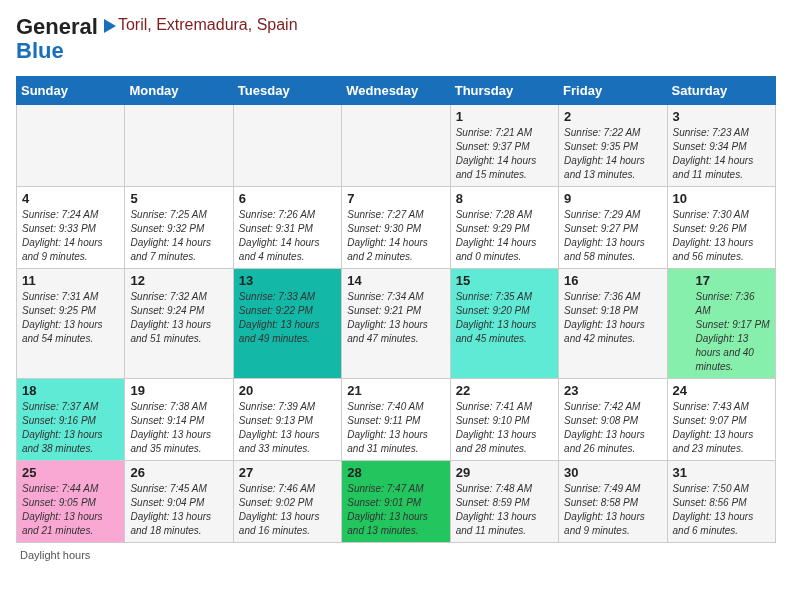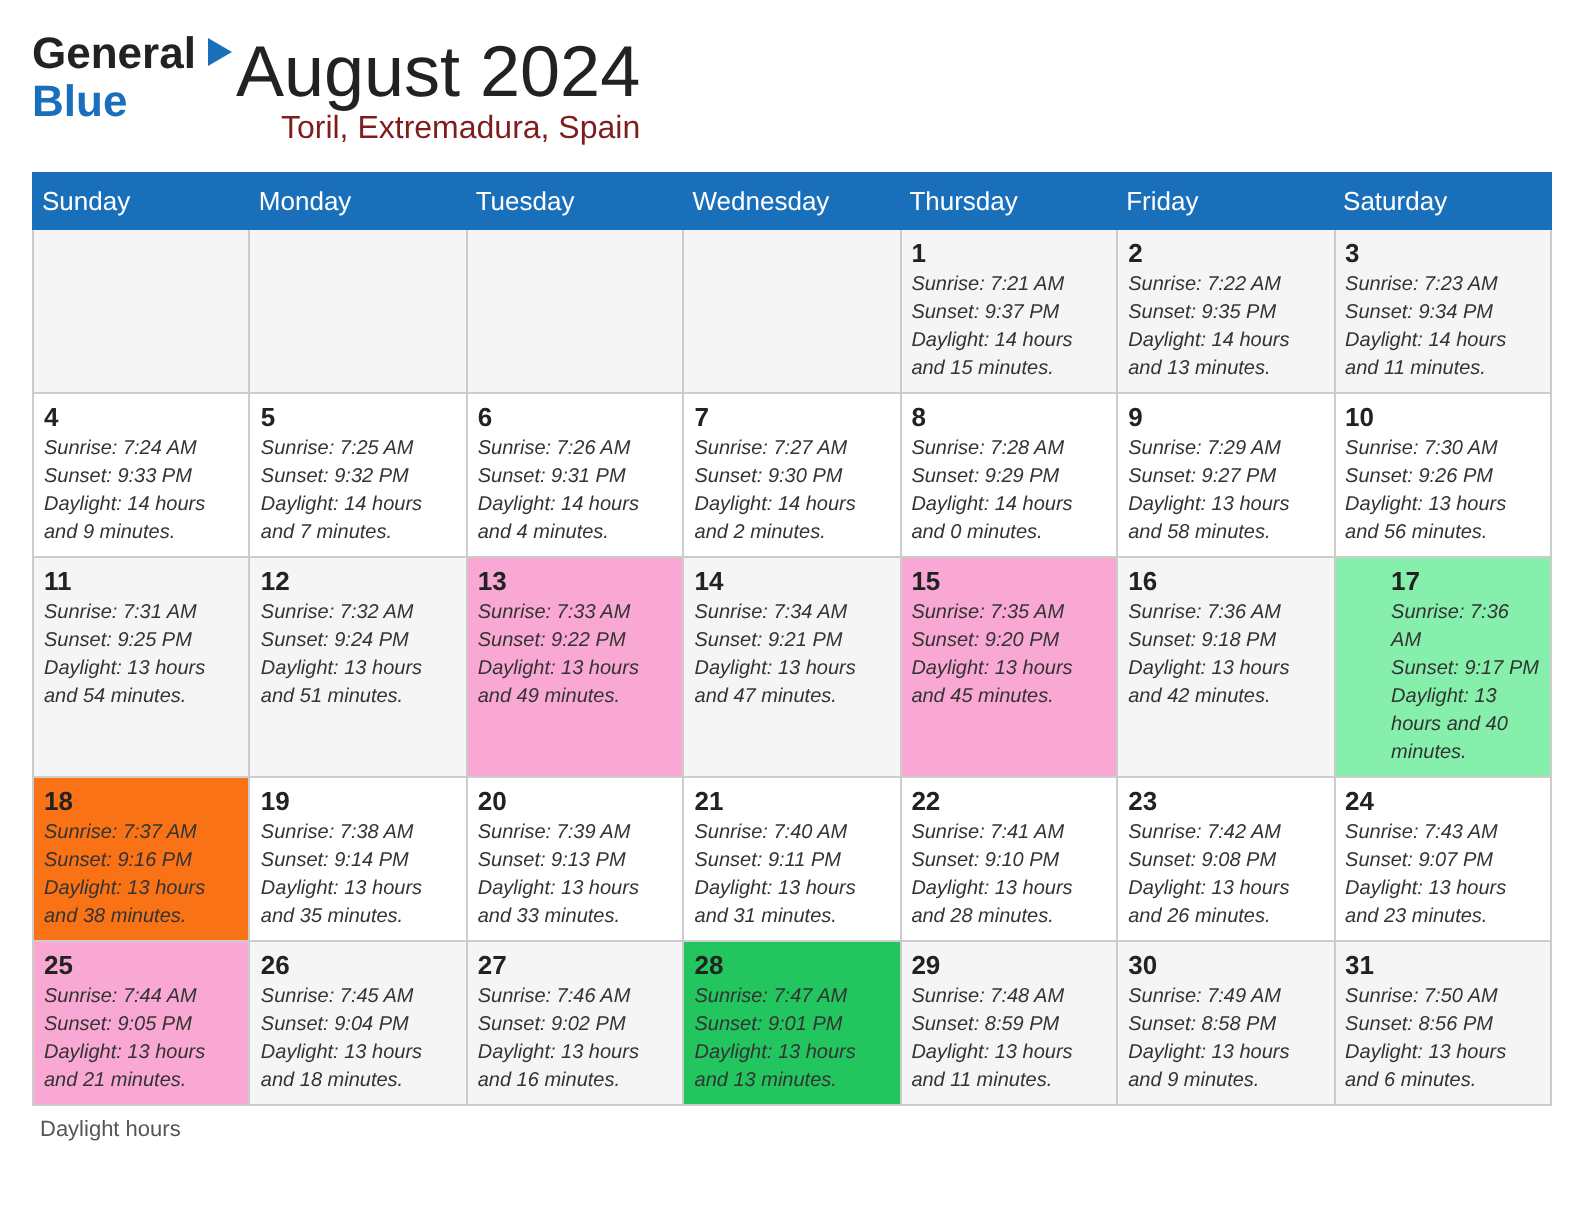--- a/index.html
+++ b/index.html
@@ -53,21 +53,21 @@
       width: 100%;
       border-collapse: collapse;
       font-size: 11px;
     }
     thead tr th {
       background-color: #1a6fba;
       color: #fff;
       padding: 6px 4px;
       text-align: left;
       font-size: 13px;
-      font-weight: normal;
+      font-weight: bold;
       border: 1px solid #1a6fba;
     }
     tbody tr td {
       border: 1px solid #ccc;
       vertical-align: top;
       padding: 4px 5px;
       width: 108px;
       min-height: 80px;
       height: 82px;
       background: #fff;
@@ -110,21 +110,20 @@
       <span class="logo-text">General</span>
       <svg width="18" height="18" viewBox="0 0 18 18" style="margin-left:2px;margin-top:-2px;">
         <polygon points="4,2 16,9 4,16" fill="#1a6fba"></polygon>
       </svg>
     </div>
     <div class="logo-line">
       <span class="logo-sub">Blue</span>
     </div>
   </div>
   <div class="title-area">
-    <div class="calendar-title">August 2024</div>
     <div class="calendar-subtitle">Toril, Extremadura, Spain</div>
   </div>
 </div>
 
 <table>
   <thead>
     <tr>
     <th>Sunday</th>
         <th>Monday</th>
         <th>Tuesday</th>
@@ -209,53 +208,53 @@
           <div class="day-info" style="white-space: pre-line;">Sunrise: 7:31 AM
 Sunset: 9:25 PM
 Daylight: 13 hours and 54 minutes.</div>
         </td>
         <td style="background: rgb(245, 245, 245);">
           <span class="day-num">12</span>
           <div class="day-info" style="white-space: pre-line;">Sunrise: 7:32 AM
 Sunset: 9:24 PM
 Daylight: 13 hours and 51 minutes.</div>
         </td>
-        <td style="background: #f9a8d4;">
+        <td style="background: #14b8a6;">
           <span class="day-num">13</span>
           <div class="day-info" style="white-space: pre-line;">Sunrise: 7:33 AM
 Sunset: 9:22 PM
 Daylight: 13 hours and 49 minutes.</div>
         </td>
         <td style="background: rgb(245, 245, 245);">
           <span class="day-num">14</span>
           <div class="day-info" style="white-space: pre-line;">Sunrise: 7:34 AM
 Sunset: 9:21 PM
 Daylight: 13 hours and 47 minutes.</div>
         </td>
-        <td style="background: #f9a8d4;">
+        <td style="background: #5eead4;">
           <span class="day-num">15</span>
           <div class="day-info" style="white-space: pre-line;">Sunrise: 7:35 AM
 Sunset: 9:20 PM
 Daylight: 13 hours and 45 minutes.</div>
         </td>
         <td style="background: rgb(245, 245, 245);">
           <span class="day-num">16</span>
           <div class="day-info" style="white-space: pre-line;">Sunrise: 7:36 AM
 Sunset: 9:18 PM
 Daylight: 13 hours and 42 minutes.</div>
         </td>
         <td style="background: #86efac; padding-left: 28px;">
           <span class="day-num">17</span>
           <div class="day-info" style="white-space: pre-line;">Sunrise: 7:36 AM
 Sunset: 9:17 PM
 Daylight: 13 hours and 40 minutes.</div>
         </td>
       </tr>
       <tr>
-        <td style="background: #f97316;">
+        <td style="background: #5eead4;">
           <span class="day-num">18</span>
           <div class="day-info" style="white-space: pre-line;">Sunrise: 7:37 AM
 Sunset: 9:16 PM
 Daylight: 13 hours and 38 minutes.</div>
         </td>
         <td style="background: rgb(255, 255, 255);">
           <span class="day-num">19</span>
           <div class="day-info" style="white-space: pre-line;">Sunrise: 7:38 AM
 Sunset: 9:14 PM
 Daylight: 13 hours and 35 minutes.</div>

